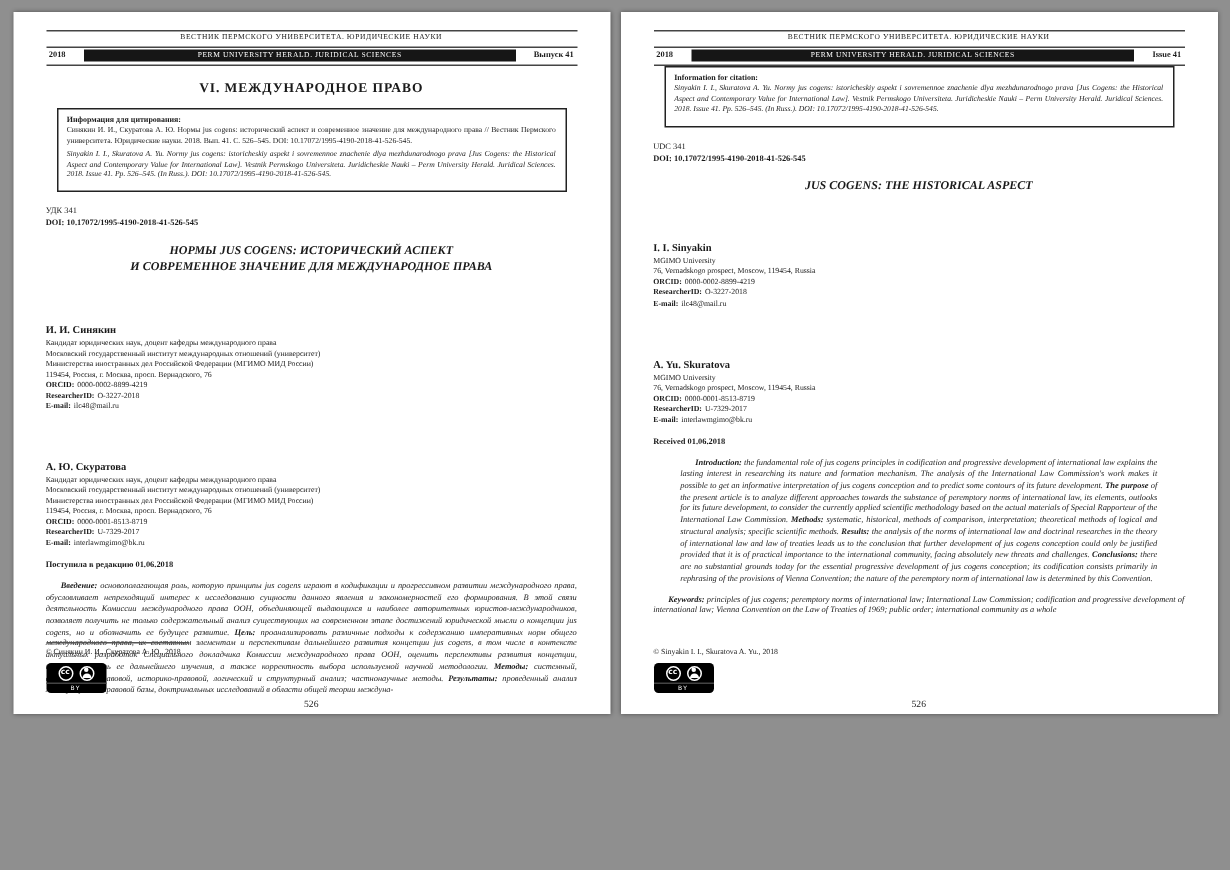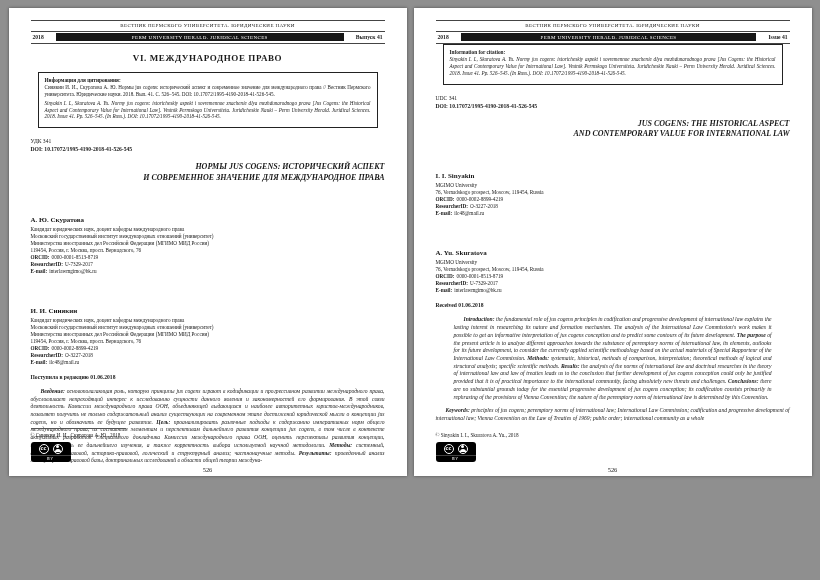--- a/index.html
+++ b/index.html
@@ -46,21 +46,21 @@
     border:1px solid #222; margin:0 7px 10px 7px; padding:4px 6px 5px 6px;
     font-size:5.1px; line-height:1.32; text-align:justify;
   }
   .cite-label { font-weight:bold; font-size:5.3px; margin-bottom:1px; }
   .cite-item { margin-bottom:2px; }
   .cite-item.it { font-style:italic; }
   
   .udc { font-size:5.6px; margin-bottom:2px; }
   .doi { font-size:5.6px; font-weight:bold; margin-bottom:10px; }
   .article-title {
-    text-align:right; font-weight:bold; font-style:italic; font-size:8px;
+    text-align:center; font-weight:bold; font-style:italic; font-size:8px;
     line-height:1.35; margin-bottom:10px;
   }
   
   .author { margin-bottom:8px;margin-top:32px; }
   .a-name { font-weight:bold; font-size:7px; margin-bottom:2px; }
   .a-line { font-size:5.2px; line-height:1.35; }
   .a-line .lbl { font-weight:bold; margin-right:2px; }
   .received { font-weight:bold; font-size:5.6px; margin:6px 0 8px 0; }
   
   .abstract {
@@ -118,42 +118,42 @@
     <div class="cite-item">Синякин И. И., Скуратова А. Ю. Нормы jus cogens: исторический аспект и современное значение для международного права // Вестник Пермского университета. Юридические науки. 2018. Вып. 41. C. 526–545. DOI: 10.17072/1995-4190-2018-41-526-545.</div>
     <div class="cite-item it">Sinyakin I. I., Skuratova A. Yu. Normy jus cogens: istoricheskiy aspekt i sovremennoe znachenie dlya mezhdunarodnogo prava [Jus Cogens: the Historical Aspect and Contemporary Value for International Law]. Vestnik Permskogo Universiteta. Juridicheskie Nauki – Perm University Herald. Juridical Sciences. 2018. Issue 41. Pp. 526–545. (In Russ.). DOI: 10.17072/1995-4190-2018-41-526-545.</div>
   </div>
 
   <div class="udc">УДК 341</div>
   <div class="doi">DOI: 10.17072/1995-4190-2018-41-526-545</div>
 
   <div class="article-title">
     <span>НОРМЫ JUS COGENS: ИСТОРИЧЕСКИЙ АСПЕКТ</span><br>
     <span>И СОВРЕМЕННОЕ ЗНАЧЕНИЕ ДЛЯ МЕЖДУНАРОДНОЕ ПРАВА</span>
+  </div>
+
+  <div class="author">
+    <div class="a-name">И. И. Синякин</div>
+    <div class="a-line">Кандидат юридических наук, доцент кафедры международного права</div>
+    <div class="a-line">Московский государственный институт международных отношений (университет)</div>
+    <div class="a-line">Министерства иностранных дел Российской Федерации (МГИМО МИД России)</div>
+    <div class="a-line">119454, Россия, г. Москва, просп. Вернадского, 76</div>
+    <div class="a-line"><span class="lbl">ORCID:</span><span>0000-0002-8899-4219</span></div>
+    <div class="a-line"><span class="lbl">ResearcherID:</span><span>O-3227-2018</span></div>
+    <div class="a-line"><span class="lbl">E-mail:</span><span>ilc48@mail.ru</span></div>
   </div>
 
   <div class="author">
     <div class="a-name">А. Ю. Скуратова</div>
     <div class="a-line">Кандидат юридических наук, доцент кафедры международного права</div>
     <div class="a-line">Московский государственный институт международных отношений (университет)</div>
     <div class="a-line">Министерства иностранных дел Российской Федерации (МГИМО МИД России)</div>
     <div class="a-line">119454, Россия, г. Москва, просп. Вернадского, 76</div>
     <div class="a-line"><span class="lbl">ORCID:</span><span>0000-0001-8513-8719</span></div>
     <div class="a-line"><span class="lbl">ResearcherID:</span><span>U-7329-2017</span></div>
     <div class="a-line"><span class="lbl">E-mail:</span><span>interlawmgimo@bk.ru</span></div>
-  </div>
-
-  <div class="author">
-    <div class="a-name">И. И. Синякин</div>
-    <div class="a-line">Кандидат юридических наук, доцент кафедры международного права</div>
-    <div class="a-line">Московский государственный институт международных отношений (университет)</div>
-    <div class="a-line">Министерства иностранных дел Российской Федерации (МГИМО МИД России)</div>
-    <div class="a-line">119454, Россия, г. Москва, просп. Вернадского, 76</div>
-    <div class="a-line"><span class="lbl">ORCID:</span><span>0000-0002-8899-4219</span></div>
-    <div class="a-line"><span class="lbl">ResearcherID:</span><span>O-3227-2018</span></div>
-    <div class="a-line"><span class="lbl">E-mail:</span><span>ilc48@mail.ru</span></div>
   </div>
 
   <div class="received">Поступила в редакцию 01.06.2018</div>
 
   <div class="abstract">
     <span class="lead">Введение:</span><span> основополагающая роль, которую принципы jus cogens играют в кодификации и прогрессивном развитии международного права, обусловливает непреходящий интерес к исследованию сущности данного явления и закономерностей его формирования. В этой связи деятельность Комиссии международного права ООН, объединяющей выдающихся и наиболее авторитетных юристов-международников, позволяет получить не только содержательный анализ существующих на современном этапе достижений юридической мысли о концепции jus cogens, но и обозначить ее будущее развитие. </span><span class="lead">Цель:</span><span> проанализировать различные подходы к содержанию императивных норм общего международного права, их составным элементам и перспективам дальнейшего развития концепции jus cogens, в том числе в контексте актуальных разработок Специального докладчика Комиссии международного права ООН, оценить перспективы развития концепции, целесообразность ее дальнейшего изучения, а также корректность выбора используемой научной методологии. </span><span class="lead">Методы:</span><span> системный, сравнительно-правовой, историко-правовой, логический и структурный анализ; частнонаучные методы. </span><span class="lead">Результаты:</span><span> проведенный анализ международно-правовой базы, доктринальных исследований в области общей теории междуна-</span>
   </div>
 
   <div class="pg-footer">
     <div class="foot-rule"></div>
@@ -187,21 +187,20 @@
   <div class="cite-box">
     <div class="cite-label">Information for citation:</div>
     <div class="cite-item it">Sinyakin I. I., Skuratova A. Yu. Normy jus cogens: istoricheskiy aspekt i sovremennoe znachenie dlya mezhdunarodnogo prava [Jus Cogens: the Historical Aspect and Contemporary Value for International Law]. Vestnik Permskogo Universiteta. Juridicheskie Nauki – Perm University Herald. Juridical Sciences. 2018. Issue 41. Pp. 526–545. (In Russ.). DOI: 10.17072/1995-4190-2018-41-526-545.</div>
   </div>
 
   <div class="udc">UDC 341</div>
   <div class="doi">DOI: 10.17072/1995-4190-2018-41-526-545</div>
 
   <div class="article-title">
     <span>JUS COGENS: THE HISTORICAL ASPECT</span><br>
-    <span>AND CONTEMPORARY VALUE FOR INTERNATIONAL LAW</span>
   </div>
 
   <div class="author">
     <div class="a-name">I. I. Sinyakin</div>
     <div class="a-line">MGIMO University</div>
     <div class="a-line">76, Vernadskogo prospect, Moscow, 119454, Russia</div>
     <div class="a-line"><span class="lbl">ORCID:</span><span>0000-0002-8899-4219</span></div>
     <div class="a-line"><span class="lbl">ResearcherID:</span><span>O-3227-2018</span></div>
     <div class="a-line"><span class="lbl">E-mail:</span><span>ilc48@mail.ru</span></div>
   </div>

